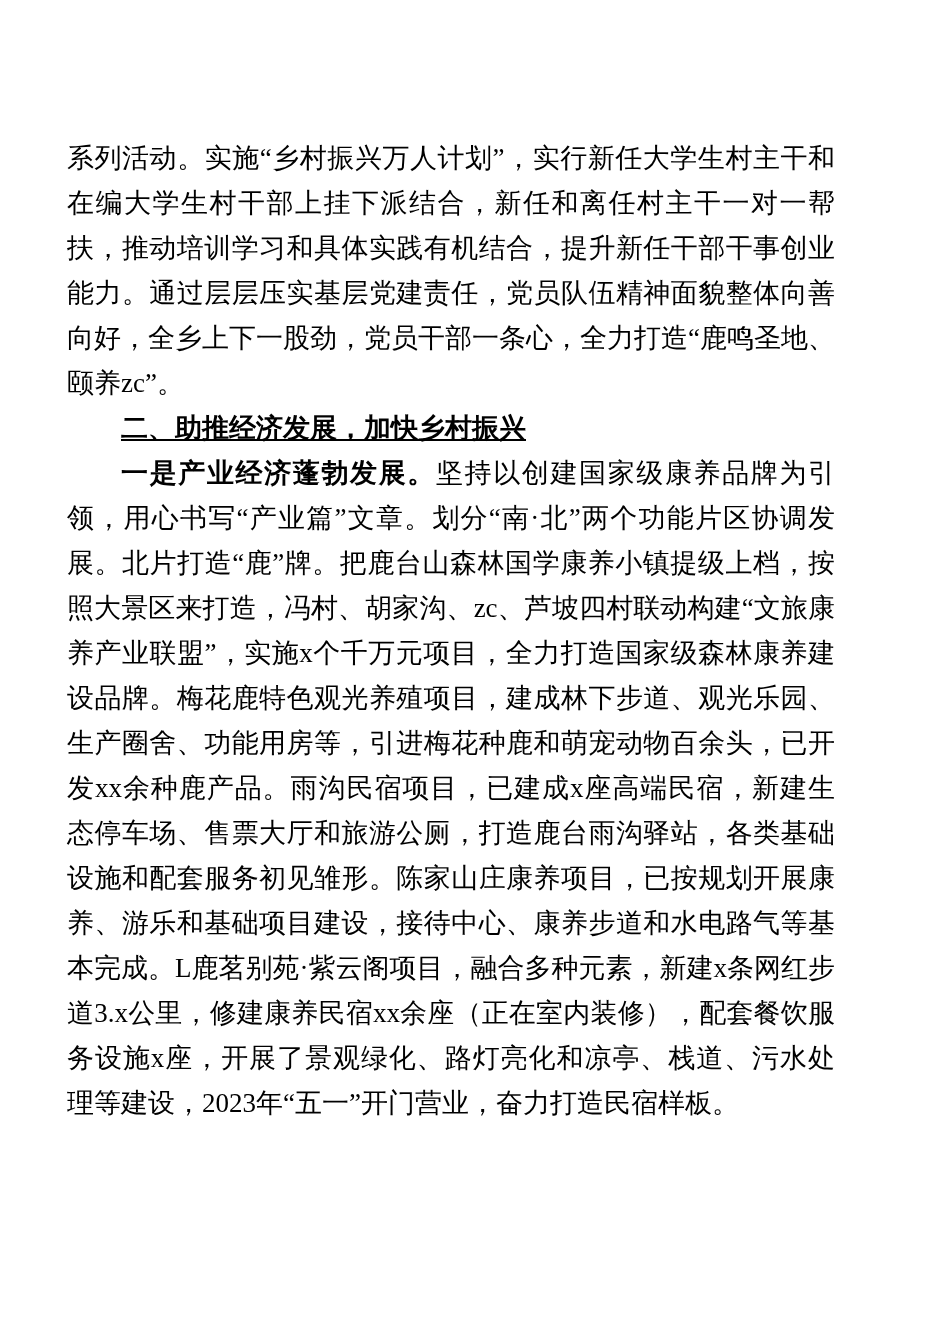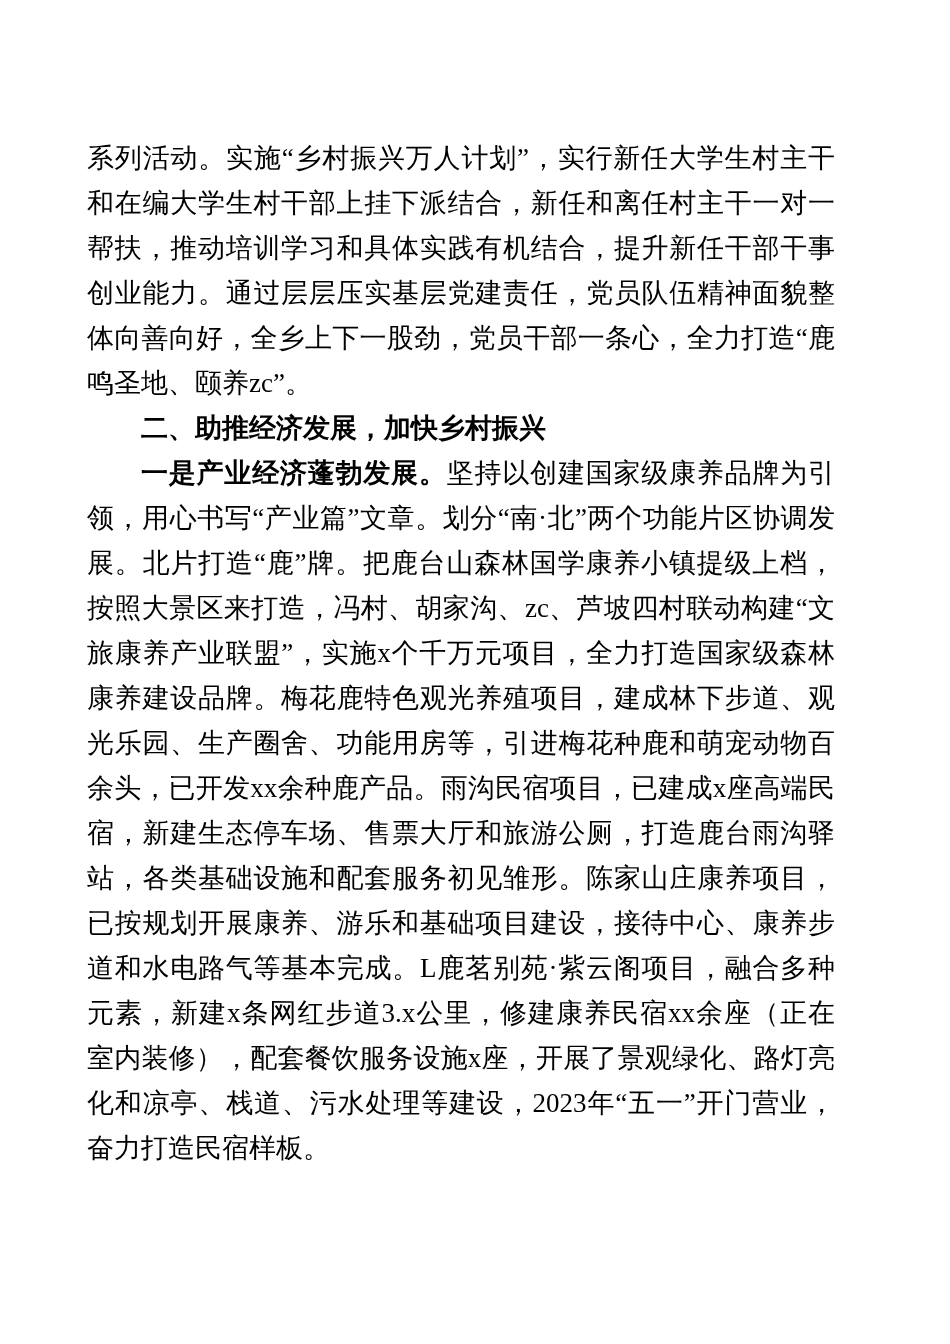--- a/index.html
+++ b/index.html
@@ -11,41 +11,42 @@
     width: 950px;
     height: 1344px;
     font-family: "Liberation Serif", "DejaVu Serif", serif;
     color: #000000;
     overflow: hidden;
   }
   .page {
     box-sizing: border-box;
     width: 950px;
     height: 960px;
-    padding: 136px 115px 40px 87px;
+    padding: 136px 115px 40px 67px;
     background: #ffffff;
   }
   .body-para,
   .heading {
     margin: 0;
     font-size: 27px;
     line-height: 45px;
     text-align: justify;
     font-weight: 400;
     word-break: break-all;
   }
   .indent {
     text-indent: 2em;
   }
   .no-indent {
     text-indent: 0;
   }
   .heading {
     font-weight: 700;
     text-indent: 2em;
+    text-decoration: underline;
   }
   .lead {
     font-weight: 700;
     margin-top: 12px;
   }
 </style>
 </head>
 <body>
 
 <div class="page">

